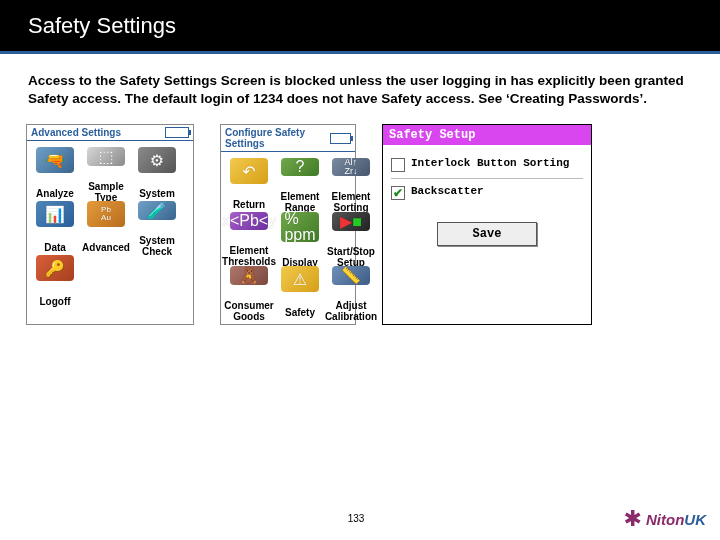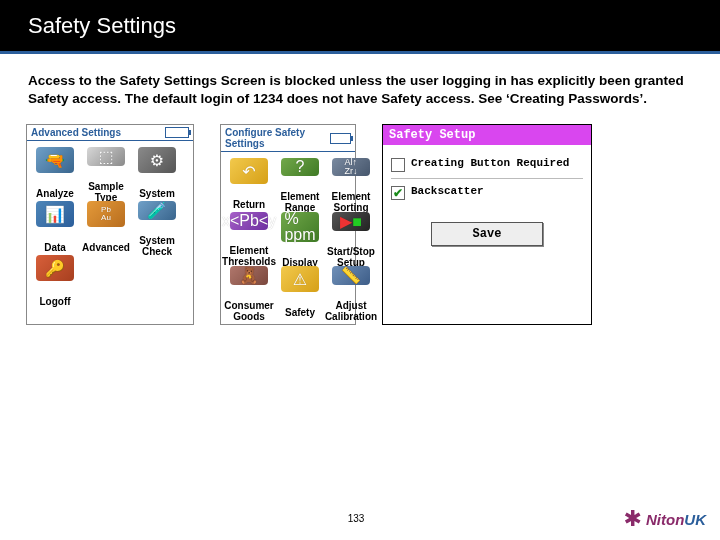--- a/index.html
+++ b/index.html
@@ -44,21 +44,21 @@
   
   .dialog { width:210px; border:1.5px solid #000; background:#fff; }
   .dlg-title { background:#d946ef; color:#fff; font-family:"Courier New",monospace; font-size:12px; font-weight:bold; padding:3px 6px; }
   .dlg-body { padding:8px 8px 6px 8px; font-family:"Courier New",monospace; font-size:11px; font-weight:bold; }
   .chk-row { display:flex; align-items:flex-start; gap:6px; padding:4px 0; }
   .chk-row + .sep { height:1px; background:#bbb; margin:2px 0; }
   .chkbox { width:14px; height:14px; border:1.5px solid #666; background:#fff; display:flex; align-items:center; justify-content:center; flex-shrink:0; margin-top:1px; }
   .chkbox.checked::after { content:"✔"; font-size:12px; color:#1a8a1a; font-family:Arial; }
   .chk-label { line-height:1.15; }
   .dlg-foot { display:flex; justify-content:center; padding:18px 0 8px 0; }
-  .save-btn { width:112px; padding:4px 0; border:1.5px solid #555; background:#eee; font-family:"Courier New",monospace; font-weight:bold; font-size:12px; text-align:center; box-shadow:1px 1px 0 #888; cursor:pointer; }
+  .save-btn { width:100px; padding:4px 0; border:1.5px solid #555; background:#eee; font-family:"Courier New",monospace; font-weight:bold; font-size:12px; text-align:center; box-shadow:1px 1px 0 #888; cursor:pointer; }
 
   
   .page-num { position:absolute; bottom:16px; left:0; right:8px; text-align:center; font-size:10px; }
   .logo { position:absolute; bottom:8px; right:14px; display:flex; align-items:center; gap:4px; }
   .logo-mark { color:#8a2b6a; font-size:22px; }
   .logo-text { font-weight:bold; font-style:italic; font-size:15px; }
   .logo-text .n { color:#8a2b6a; } .logo-text .uk { color:#2b5e9b; }
 </style>
 </head>
 <body>
@@ -171,21 +171,21 @@
         </div>
     </div>
   </div>
 
   <div class="dialog">
     <div class="dlg-title">Safety Setup</div>
     <div class="dlg-body">
       <div class="sep"></div>
       <div class="chk-row">
         <span class="chkbox"></span>
-        <span class="chk-label">Creating Button Required</span>
+        <span class="chk-label">Interlock Button Sorting</span>
       </div>
       <div class="sep"></div>
       <div class="chk-row">
         <span class="chkbox checked"></span>
         <span class="chk-label">Backscatter</span>
       </div>
       <div class="dlg-foot">
         <div class="save-btn">Save</div>
       </div>
     </div>

